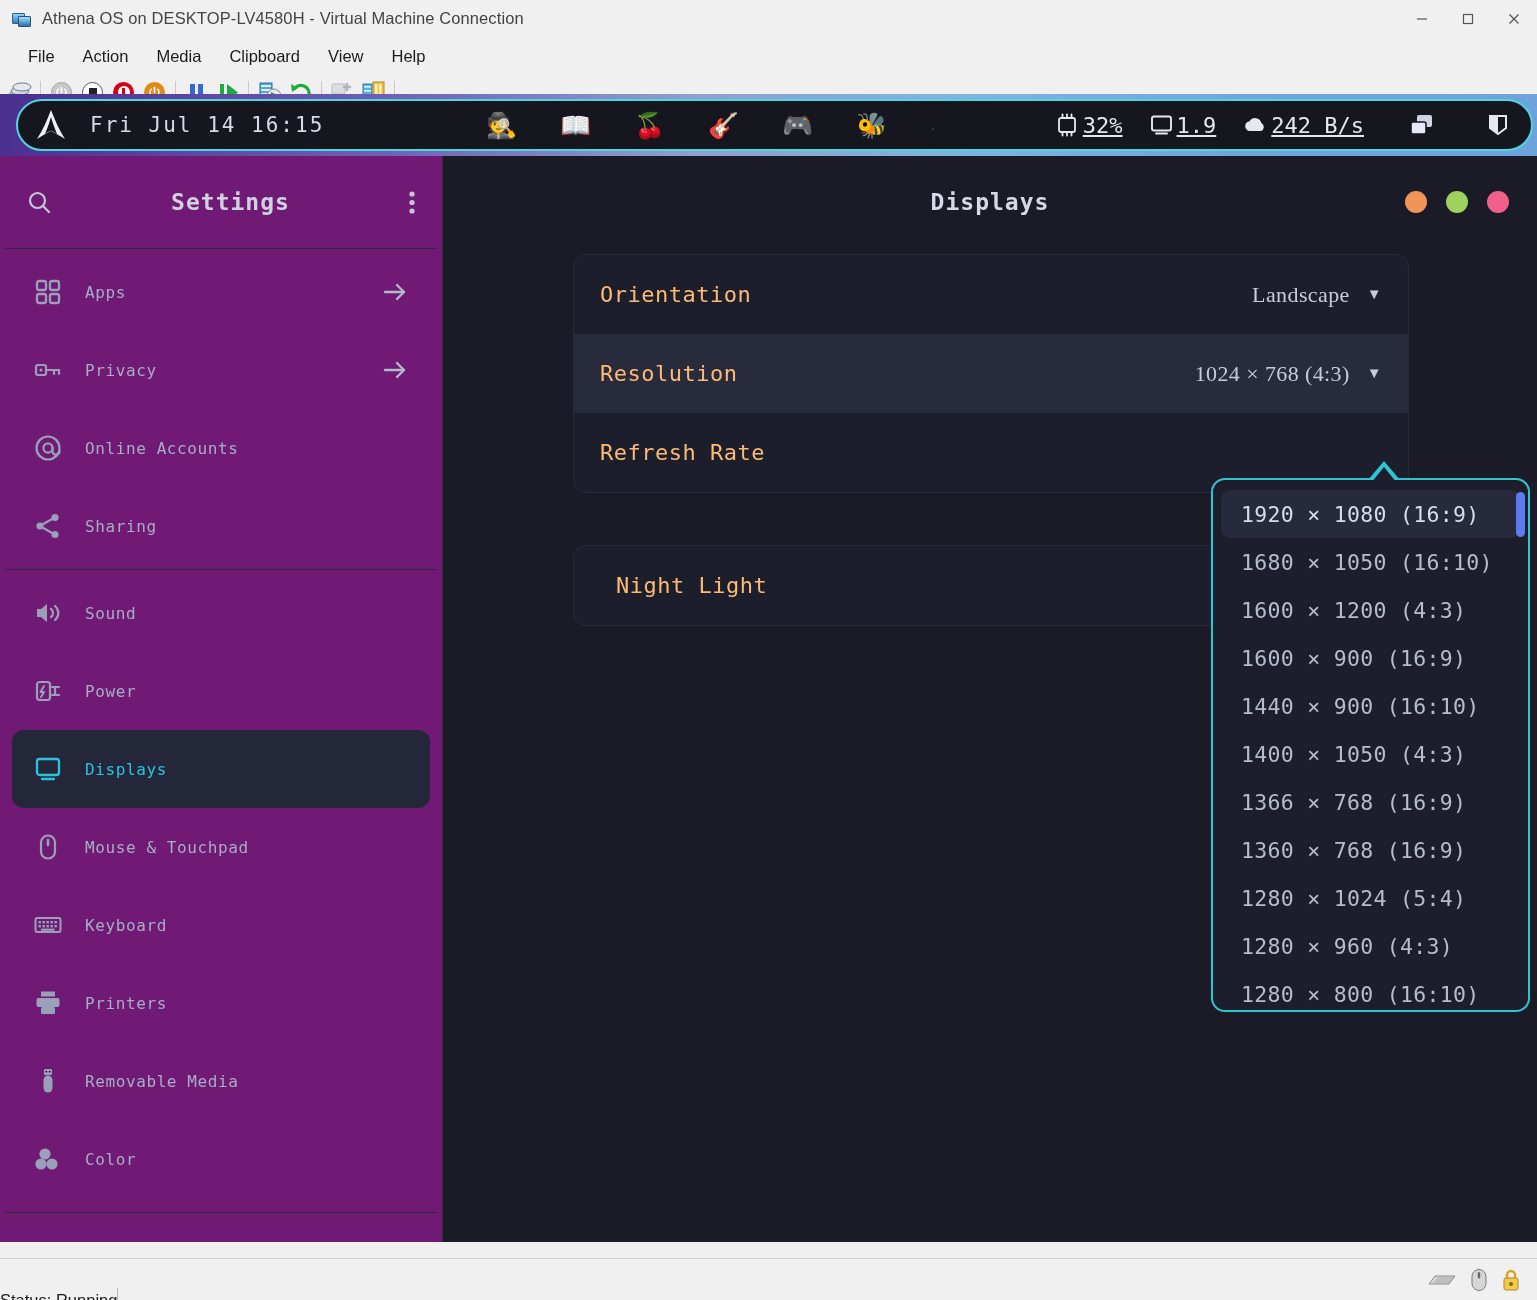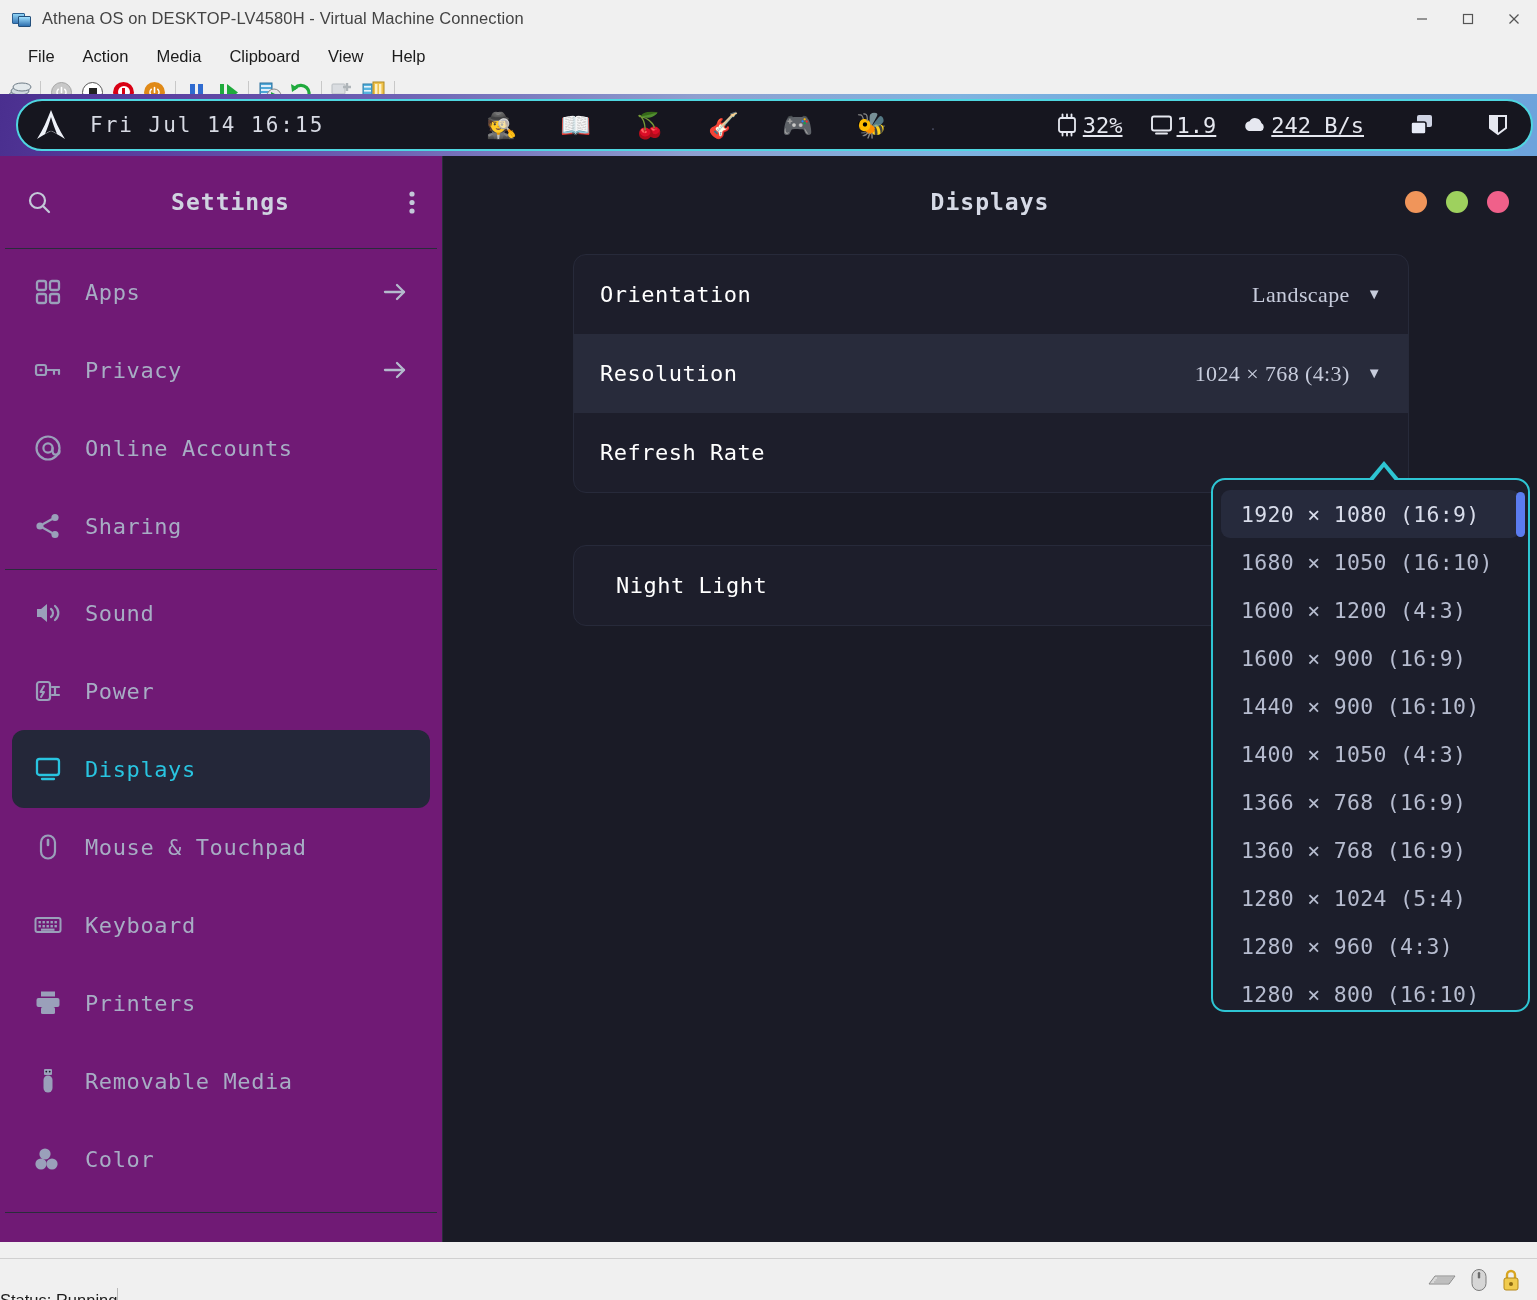--- a/index.html
+++ b/index.html
@@ -101,21 +101,21 @@
     font-size:23px; font-weight:bold; color:#cfd3e0; letter-spacing:1px;
   }
   .sb-divider { height:1px; background:#2a2c3b; margin:0 5px; }
   .sb-group { padding:4px 0; }
   .sb-item {
     height:78px; display:flex; align-items:center; padding:0 22px 0 22px;
     margin:0 12px; border-radius:12px; gap:23px; position:relative;
   }
   .sb-item.active { background:#242739; }
   .sb-label {
-    font-family:"DejaVu Sans Mono", monospace; font-size:22px; color:#a7adc4;
+    font-family:"DejaVu Sans Mono", monospace; font-size:16px; color:#a7adc4;
     letter-spacing:.6px; flex:1; white-space:nowrap;
   }
   .sb-item.active .sb-label { color:#29c4e0; }
   .sb-icon { width:28px; height:28px; flex:0 0 28px; color:#9aa0ba; display:block; }
   .sb-item.active .sb-icon { color:#29c4e0; }
   .sb-arrow { width:26px; height:26px; color:#b4bacd; flex:0 0 26px; }
 
   
   .main {
     flex:1; background:#1a1b26; position:relative; overflow:hidden;
@@ -134,21 +134,21 @@
     margin:6px 128px 0 130px; background:#1d1e2b; border:1px solid #272a3a;
     border-radius:13px; overflow:hidden;
   }
   .card.second { margin-top:52px;padding-left:16px; }
   .row {
     height:79px; display:flex; align-items:center; padding:0 26px;
     justify-content:space-between;
   }
   .row.hl { background:#282b3b; }
   .row-label {
-    font-family:"DejaVu Sans Mono", monospace; font-size:22px; color:#ffffff; letter-spacing:.5px;
+    font-family:"DejaVu Sans Mono", monospace; font-size:22px; color:#fdba74; letter-spacing:.5px;
   }
   .row-value {
     font-family:Liberation Serif, serif; font-size:22px; color:#c7ccdc;
     display:flex; align-items:center; gap:17px; letter-spacing:.4px;
   }
   .caret { font-size:15px; color:#c7ccdc; line-height:1; }
 
   
   .dropdown {
     position:absolute; left:768px; top:322px; width:319px; height:534px;

